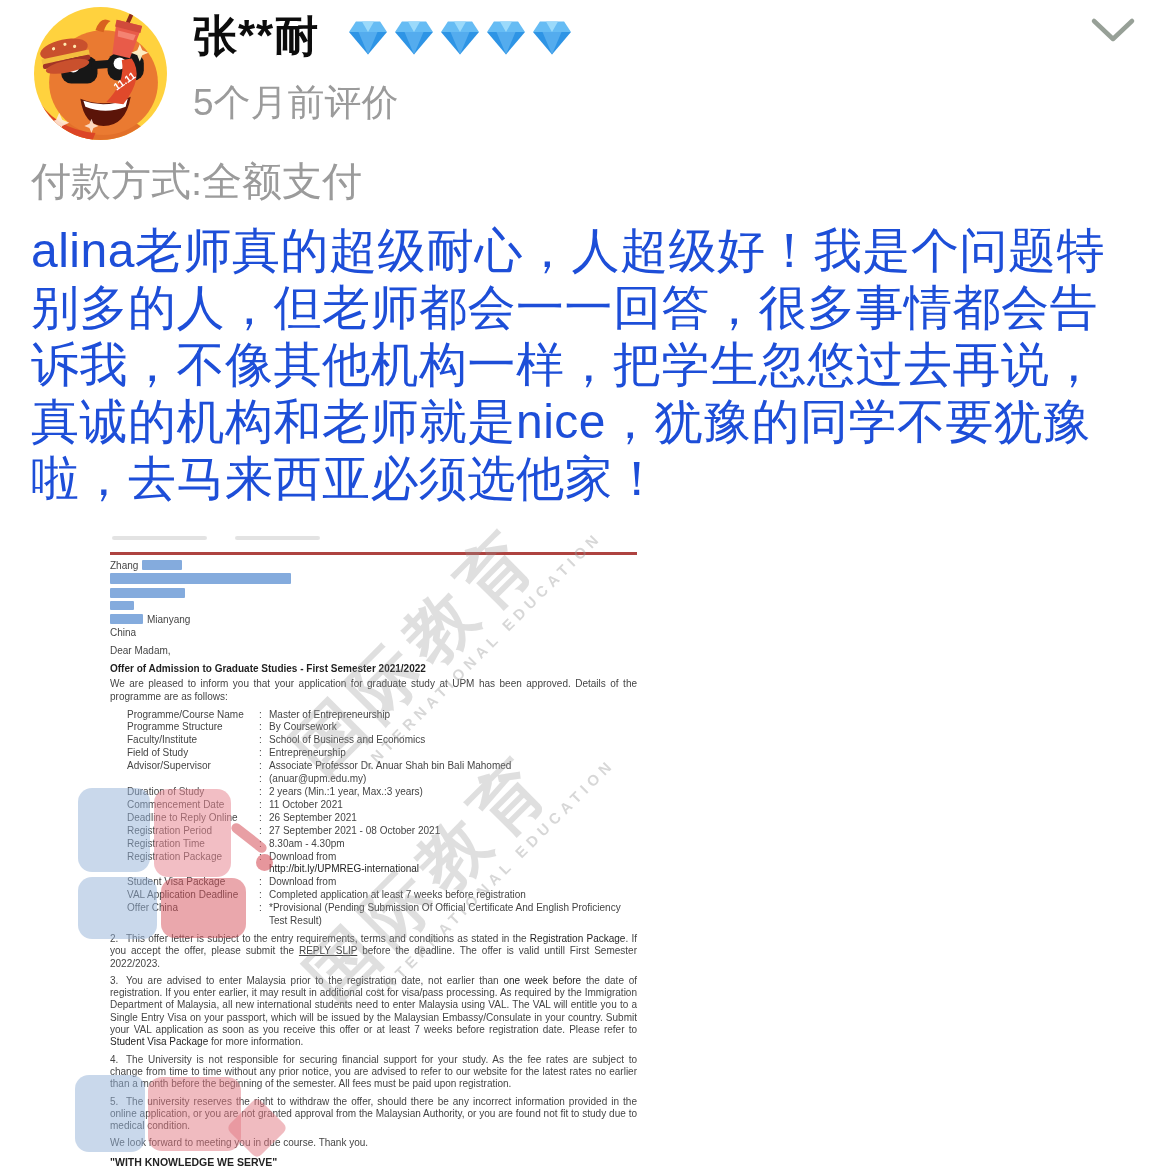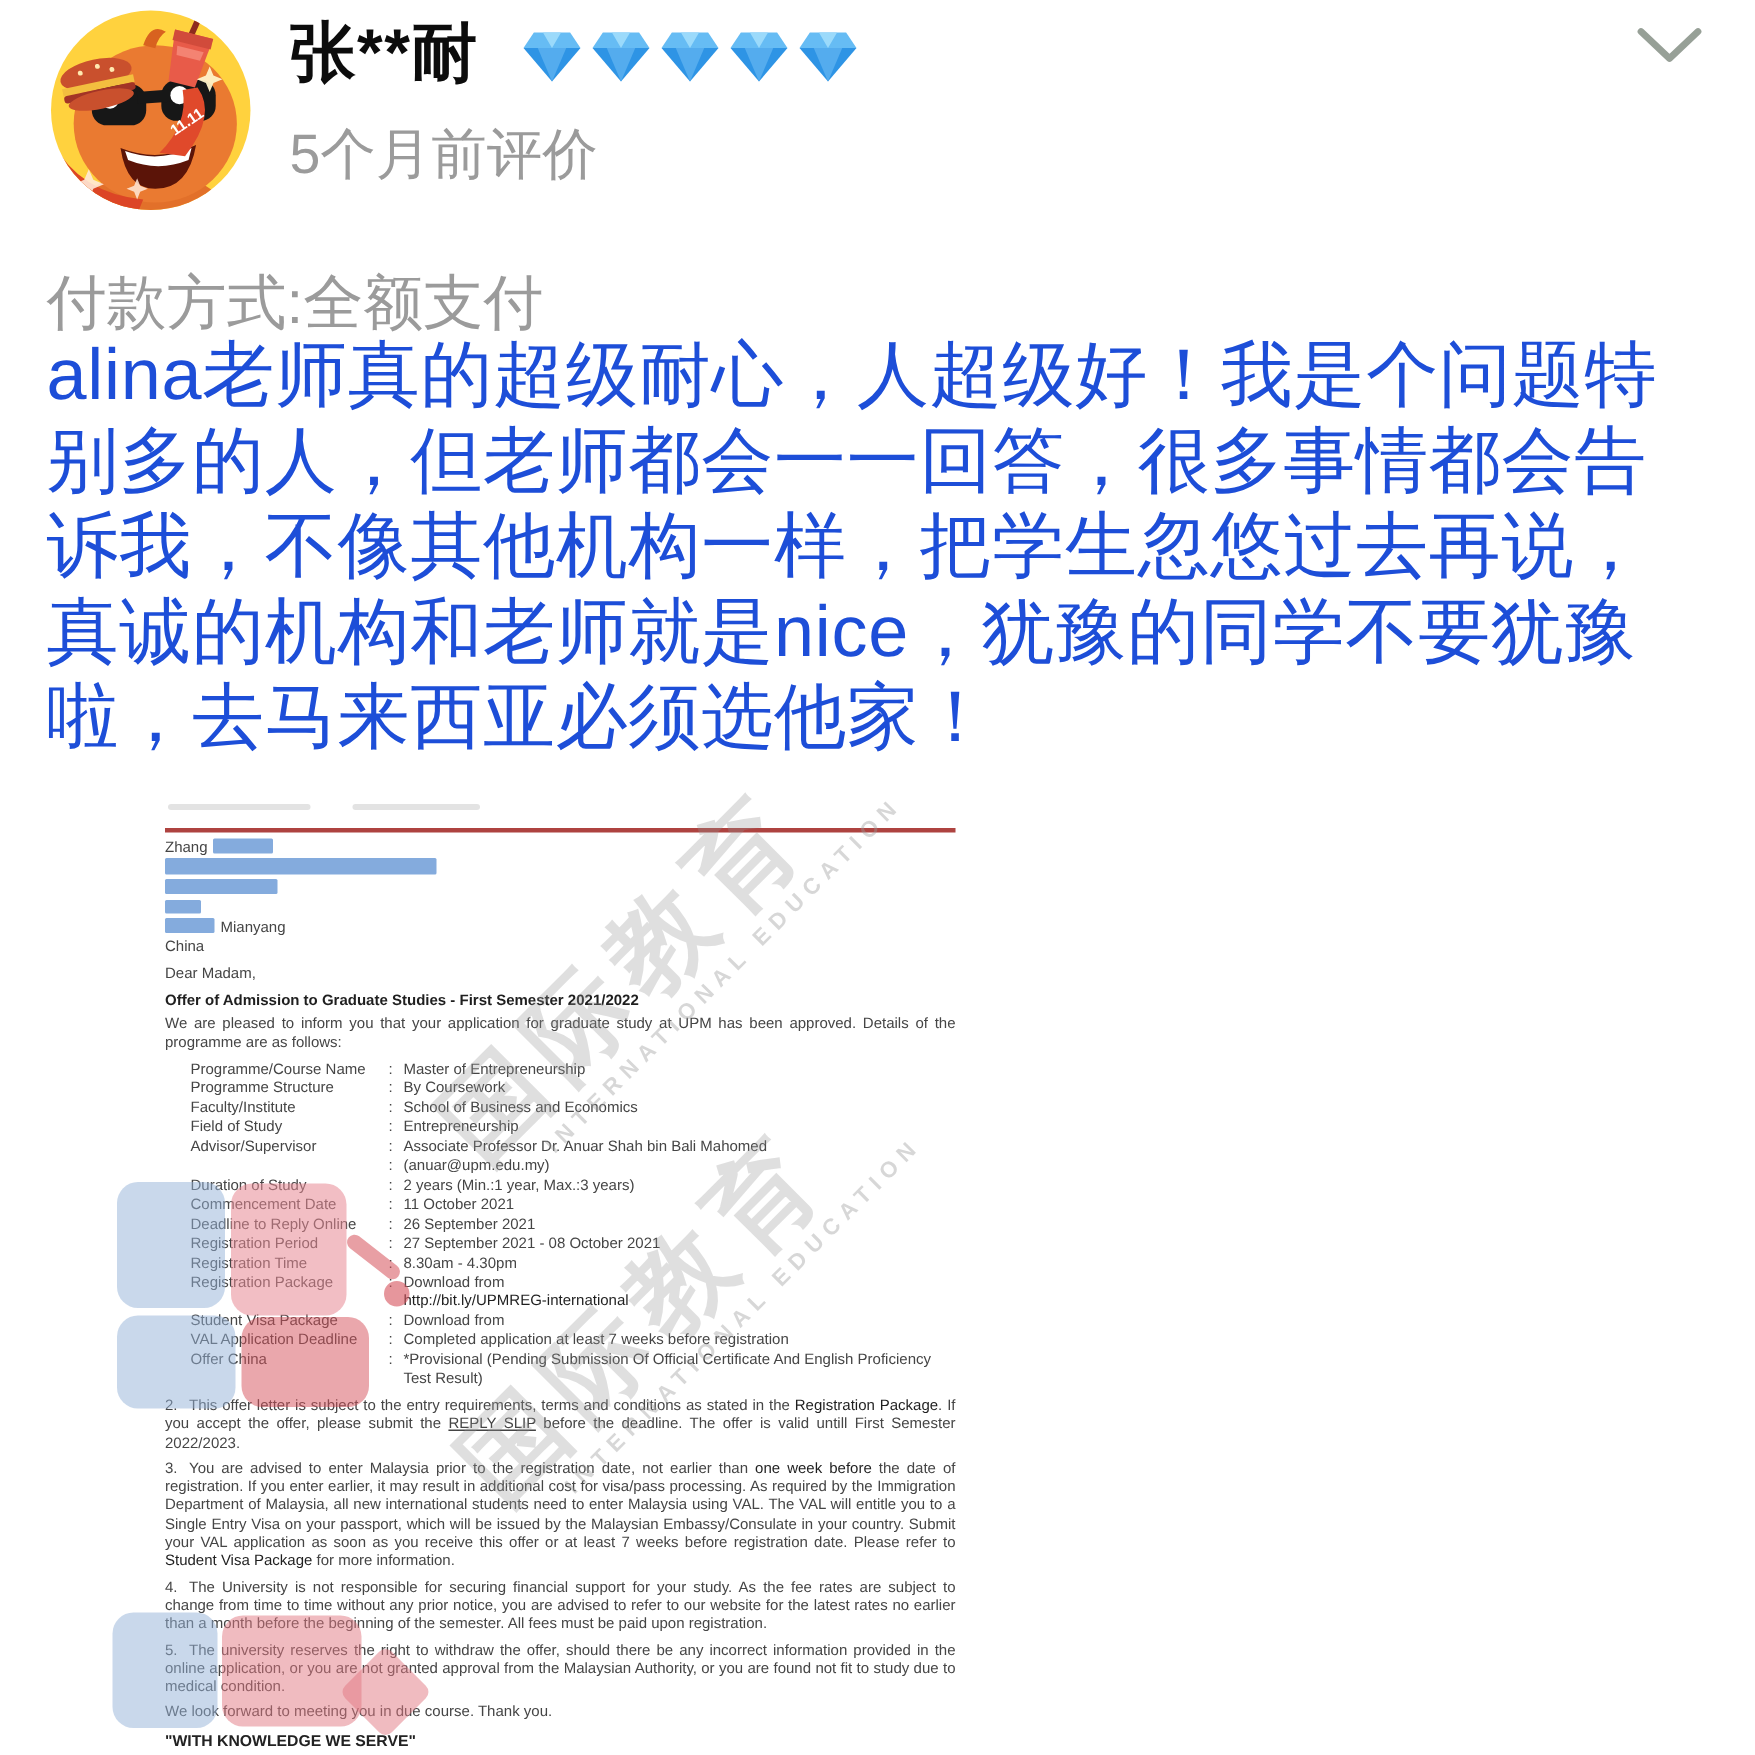--- a/index.html
+++ b/index.html
@@ -7,21 +7,21 @@
         font-family:"Liberation Sans","DejaVu Sans",sans-serif;}
 
   
   .avatar{position:absolute;left:33px;top:6px;width:136px;height:136px;}
   .name-row{position:absolute;left:193px;top:10px;display:flex;align-items:center;gap:28px;}
   .username{font-size:44px;font-weight:700;color:#0c0c0c;letter-spacing:1px;line-height:52px;}
   .diamonds{display:flex;align-items:center;gap:4px;margin-top:4px;}
   .diamond{width:42px;height:38px;display:block;}
   .time{position:absolute;left:193px;top:78px;font-size:37px;color:#9b9b9b;}
   .chevron{position:absolute;left:1090px;top:16px;width:46px;height:28px;cursor:pointer;}
-  .payment{position:absolute;left:31px;top:154px;font-size:40px;color:#9b9b9b;margin-top:20px;}
+  .payment{position:absolute;left:31px;top:154px;font-size:40px;color:#9b9b9b;}
   .review-body{position:absolute;left:31px;top:222px;width:1108px;font-size:48px;line-height:57px;
                color:#1d4ed8;font-weight:500;letter-spacing:.5px;}
 
   
   .document{position:absolute;left:85px;top:528px;width:576px;height:642px;overflow:hidden;
             font-size:10px;color:#454545;cursor:pointer;}
   .doc-inner{padding:6px 24px 0 25px;}
   .lh-bars{height:6px;position:relative;}
   .lh-bar{position:absolute;height:4px;background:#dcdcdc;top:2px;border-radius:2px;opacity:.8;}
   .lh-bar.b1{left:2px;width:95px;}

